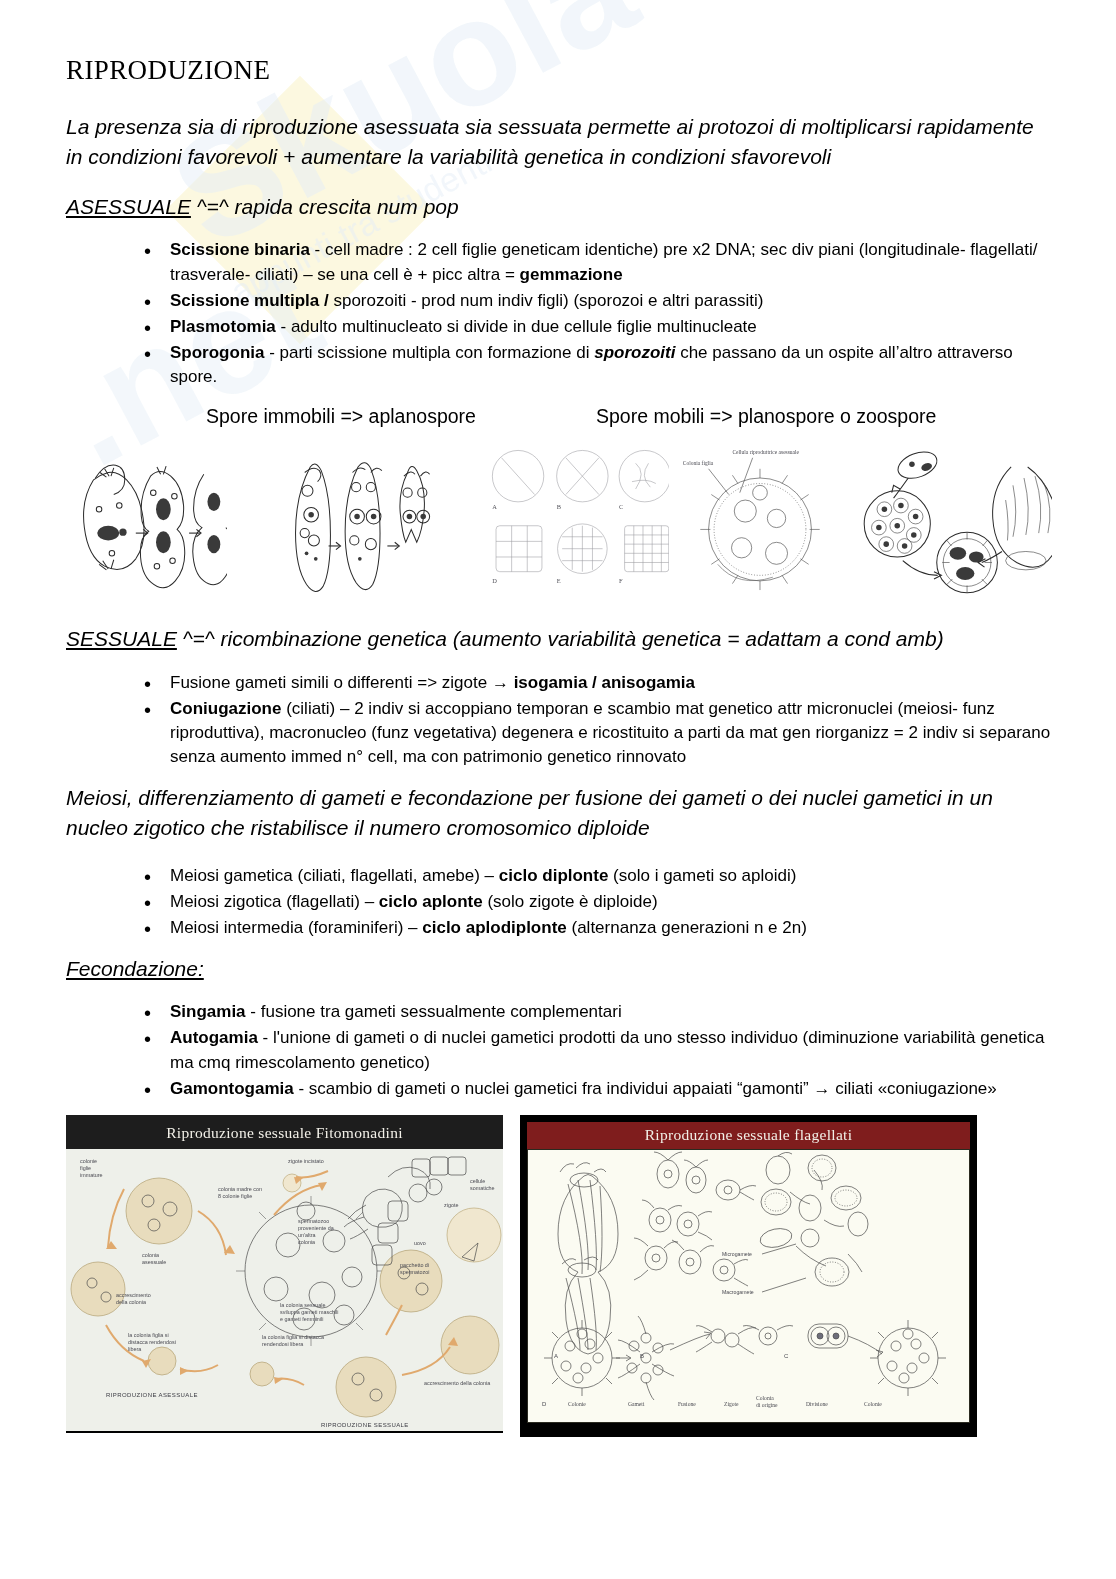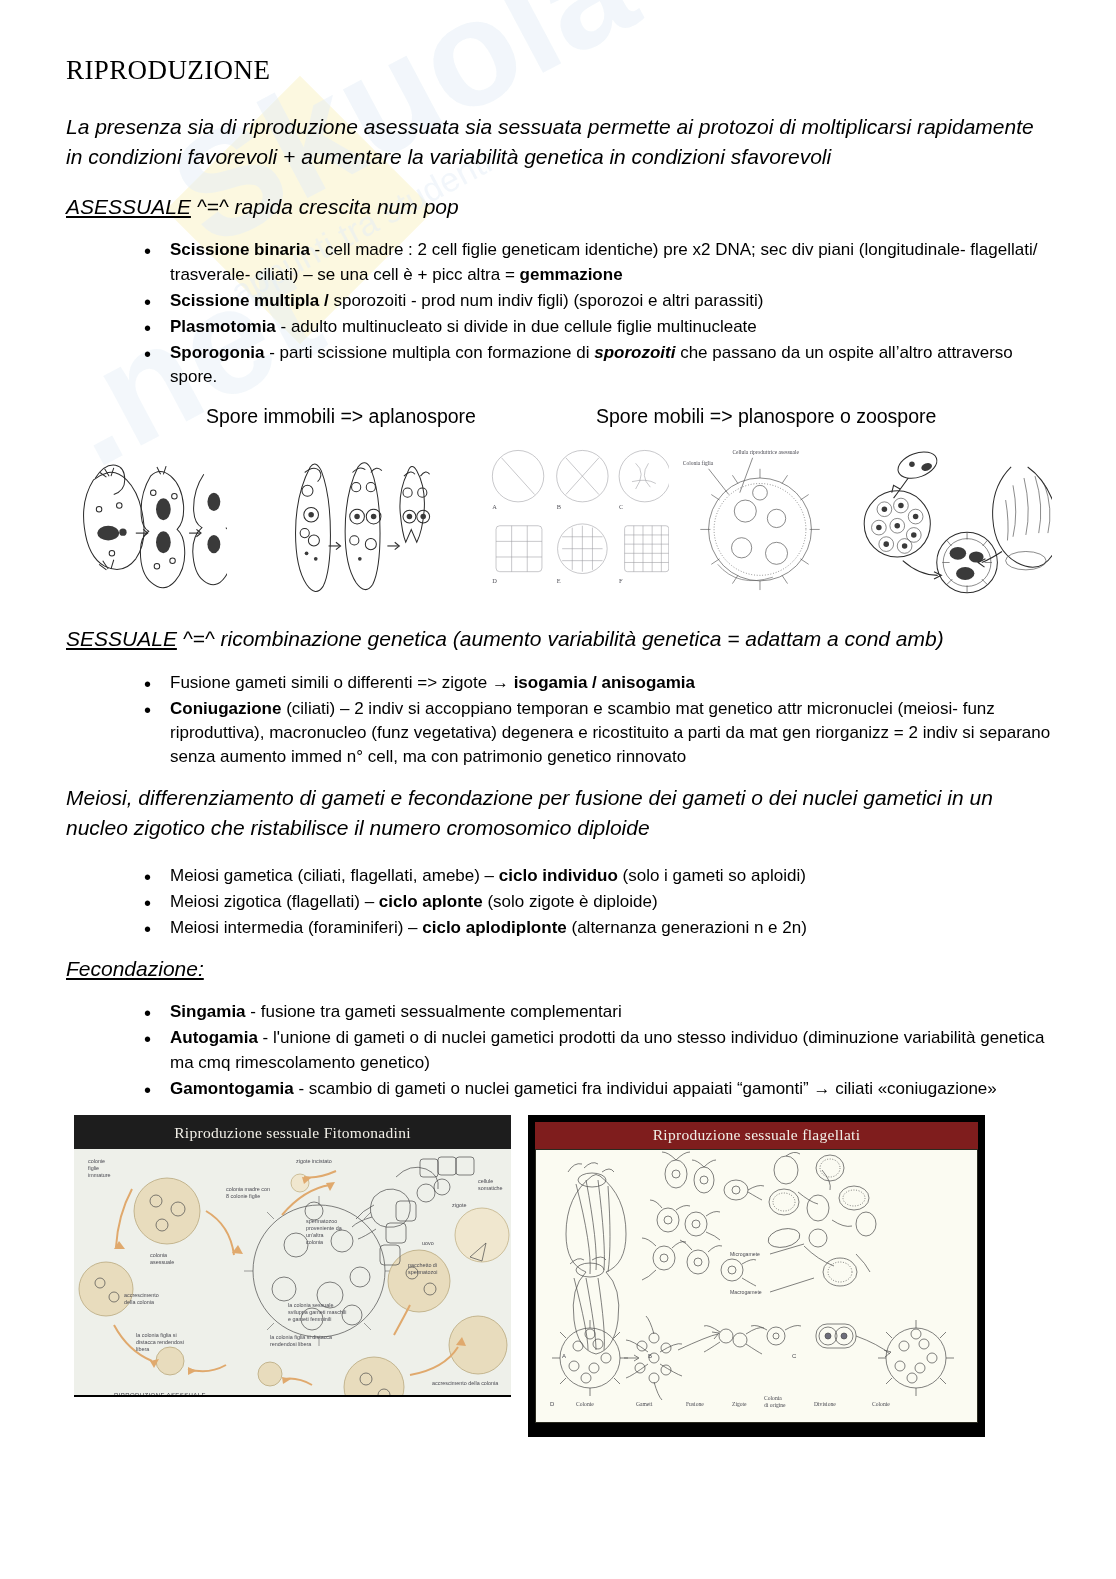--- a/index.html
+++ b/index.html
@@ -97,21 +97,21 @@
   .fig-pair {
     display: flex;
     gap: 17px;
     margin-top: 14px;
   }
   .framed {
     position: relative;
     background: #000;
     box-sizing: border-box;
   }
-  .framed.one { width: 437px; height: 282px; padding: 0; margin-left: 8px; }
+  .framed.one { width: 437px; height: 318px; padding: 0; }
   .framed.two { width: 457px; height: 322px; padding: 7px; }
   .framed-title {
     color: #f2f0e8;
     font-family: "Liberation Serif", serif;
     font-size: 15.5px;
     text-align: center;
     letter-spacing: .3px;
     padding: 9px 0 7px 0;
     background: #1d1d1d;
   }
@@ -388,21 +388,21 @@
     </li>
     <li>
       <span class="b">Coniugazione</span><span> (ciliati) – 2 indiv si accoppiano temporan e scambio mat genetico attr micronuclei (meiosi- funz riproduttiva), macronucleo (funz vegetativa) degenera e ricostituito a parti da mat gen riorganizz = 2 indiv si separano senza aumento immed n° cell, ma con patrimonio genetico rinnovato</span>
     </li>
   </ul>
 
   <p class="para">Meiosi, differenziamento di gameti e fecondazione per fusione dei gameti o dei nuclei gametici in un nucleo zigotico che ristabilisce il numero cromosomico diploide</p>
 
   <ul class="bullets">
     <li>
-      <span>Meiosi gametica (ciliati, flagellati, amebe) – </span><span class="b">ciclo individuo</span><span> (solo i gameti so aploidi)</span>
+      <span>Meiosi gametica (ciliati, flagellati, amebe) – </span><span class="b">ciclo diplonte</span><span> (solo i gameti so aploidi)</span>
     </li>
     <li>
       <span>Meiosi zigotica (flagellati) – </span><span class="b">ciclo aplonte</span><span> (solo zigote è diploide)</span>
     </li>
     <li>
       <span>Meiosi intermedia (foraminiferi) – </span><span class="b">ciclo aplodiplonte</span><span> (alternanza generazioni n e 2n)</span>
     </li>
   </ul>
 
   <p class="para tight">

